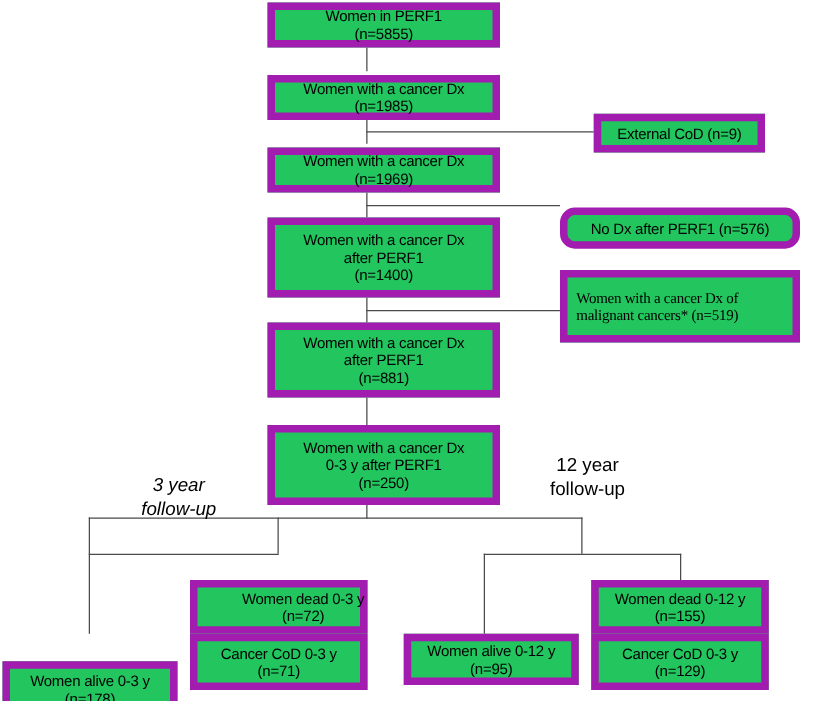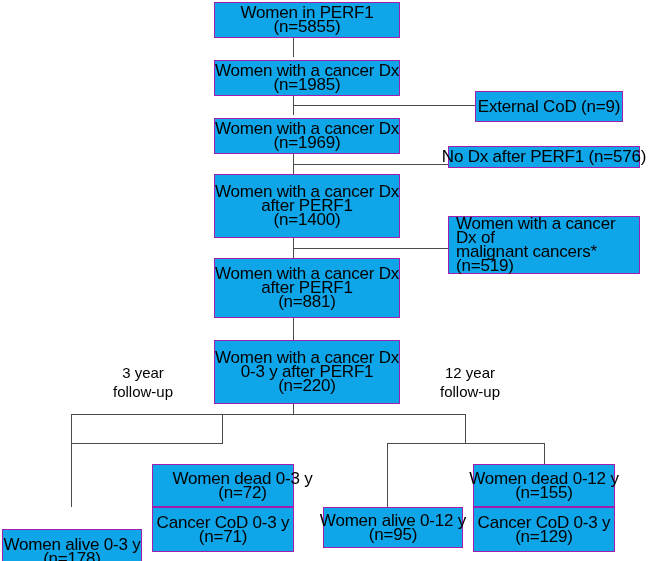--- a/index.html
+++ b/index.html
@@ -13,38 +13,39 @@
     width: 650px;
     height: 561px;
     background: #ffffff;
     font-family: "Liberation Sans", sans-serif;
     color: #000000;
     overflow: hidden;
   }
   .box {
     position: absolute;
     box-sizing: border-box;
-    border: 1px solid #a21caf;
-    background: #0ea5e9;
+    border: 6px solid #a21caf;
+    background: #22c55e;
     display: flex;
     flex-direction: column;
     align-items: center;
     justify-content: center;
     text-align: center;
-    font-size: 17px;
+    font-size: 12px;
     line-height: 14px;
     letter-spacing: -0.2px;
     z-index: 3;
     padding: 0 3px;
   }
   .box.left-text {
     align-items: flex-start;
     text-align: left;
     padding-left: 7px;
     padding-right: 20px;
+    font-family: Liberation Serif, serif;
   }
   .box .ln { display: block; white-space: nowrap; }
   .box.left-text .ln { white-space: normal; }
 
   .label {
     position: absolute;
     text-align: center;
     font-size: 15px;
     line-height: 19px;
     color: #000000;
@@ -101,30 +102,30 @@
   <div class="box" style="left:214px; top:2px; width:186px; height:36px;">
     <span class="ln">Women in PERF1</span>
     <span class="ln">(n=5855)</span>
   </div>
 
   <div class="box" style="left:214px; top:60px; width:186px; height:36px;">
     <span class="ln">Women with a cancer Dx</span>
     <span class="ln">(n=1985)</span>
   </div>
 
-  <div class="box" style="left:475px; top:91px; width:148px; height:31px;">
+  <div class="box" style="left:475px; top:91px; width:137px; height:31px;">
     <span class="ln">External CoD (n=9)</span>
   </div>
 
   <div class="box" style="left:214px; top:118px; width:186px; height:36px;">
     <span class="ln">Women with a cancer Dx</span>
     <span class="ln">(n=1969)</span>
   </div>
 
-  <div class="box" style="left:448px; top:146px; width:192px; height:22px;">
+  <div class="box" style="left:448px; top:166px; width:192px; height:33px;border-radius:12px;">
     <span class="ln">No Dx after PERF1 (n=576)</span>
   </div>
 
   <div class="box" style="left:214px; top:174px; width:186px; height:64px;">
     <span class="ln">Women with a cancer Dx</span>
     <span class="ln">after PERF1</span>
     <span class="ln">(n=1400)</span>
   </div>
 
   <div class="box left-text" style="left:448px; top:216px; width:192px; height:58px; justify-content:center;">
@@ -134,21 +135,21 @@
 
   <div class="box" style="left:214px; top:258px; width:186px; height:60px;">
     <span class="ln">Women with a cancer Dx</span>
     <span class="ln">after PERF1</span>
     <span class="ln">(n=881)</span>
   </div>
 
   <div class="box" style="left:214px; top:340px; width:186px; height:64px;">
     <span class="ln">Women with a cancer Dx</span>
     <span class="ln">0-3 y after PERF1</span>
-    <span class="ln">(n=220)</span>
+    <span class="ln">(n=250)</span>
   </div>
 
   <div class="box" style="left:152px; top:464px; width:142px; height:43px;padding-left:42px;">
     <span class="ln">Women dead 0-3 y</span>
     <span class="ln">(n=72)</span>
   </div>
 
   <div class="box" style="left:473px; top:464px; width:142px; height:43px;">
     <span class="ln">Women dead 0-12 y</span>
     <span class="ln">(n=155)</span>
@@ -167,21 +168,21 @@
   <div class="box" style="left:323px; top:507px; width:140px; height:41px;">
     <span class="ln">Women alive 0-12 y</span>
     <span class="ln">(n=95)</span>
   </div>
 
   <div class="box" style="left:473px; top:507px; width:142px; height:45px;">
     <span class="ln">Cancer CoD 0-3 y</span>
     <span class="ln">(n=129)</span>
   </div>
 
-  <div class="label" style="left:78px; top:363px; width:130px;">
+  <div class="label" style="left:78px; top:379px; width:130px;font-style:italic;">
     <div>3 year</div>
     <div>follow-up</div>
   </div>
 
   <div class="label" style="left:405px; top:363px; width:130px;">
     <div>12 year</div>
     <div>follow-up</div>
   </div>
 
 </div>

